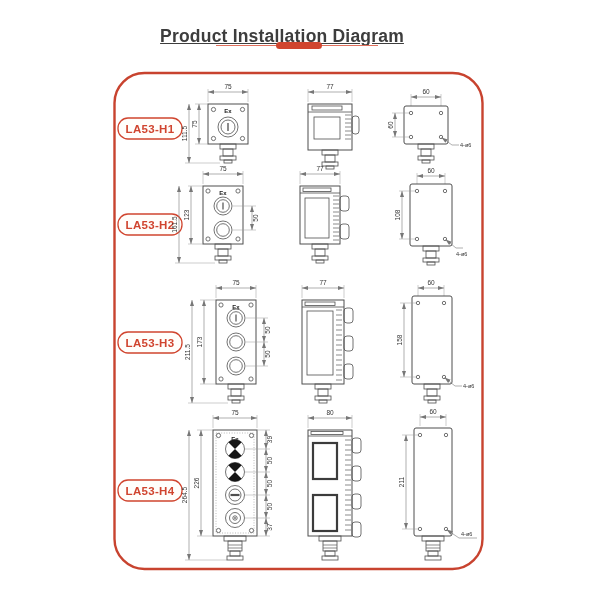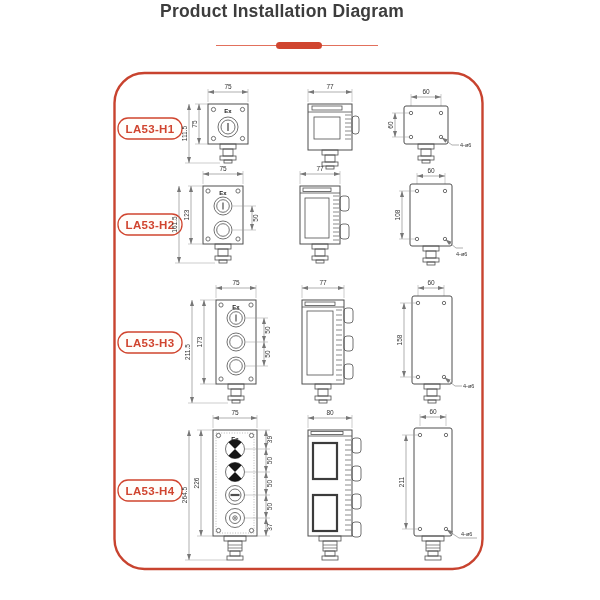--- a/index.html
+++ b/index.html
@@ -1,19 +1,19 @@
 <!DOCTYPE html>
 <html><head>
 <meta charset="utf-8">
 <style>
   html,body{margin:0;padding:0;background:#fff;}
   .canvas{position:relative;width:600px;height:600px;background:#ffffff;overflow:hidden;
           font-family:"Liberation Sans",sans-serif;}
-  .page-title{position:absolute;top:1px;left:0;width:564px;text-align:center;
-              font-size:17.5px;font-weight:bold;color:#3d3d3d;letter-spacing:.2px;}
+  .page-title{position:absolute;top:26px;left:0;width:564px;text-align:center;
+              font-size:17.5px;font-weight:bold;color:#3d3d3d;letter-spacing:.2px;text-decoration:underline;}
   .u-line{position:absolute;top:45px;left:216px;width:162px;height:1px;background:#e2705c;}
   .u-pill{position:absolute;top:42px;left:276px;width:46px;height:7px;border-radius:4px;background:#d0452f;}
   svg{position:absolute;top:0;left:0;}
   .body{fill:#ffffff;stroke:#4f4f4f;stroke-width:1;}
   .det{fill:none;stroke:#4f4f4f;stroke-width:.8;}
   .fin{fill:none;stroke:#5a5a5a;stroke-width:.7;}
   .thick{fill:#fff;stroke:#3c3c3c;stroke-width:2.2;}
   .dim{fill:none;stroke:#7a7a7a;stroke-width:.6;}
   .ext{fill:none;stroke:#9a9a9a;stroke-width:.5;}
   .stip{fill:none;stroke:#8a8a8a;stroke-width:.6;stroke-dasharray:1,1.6;}

